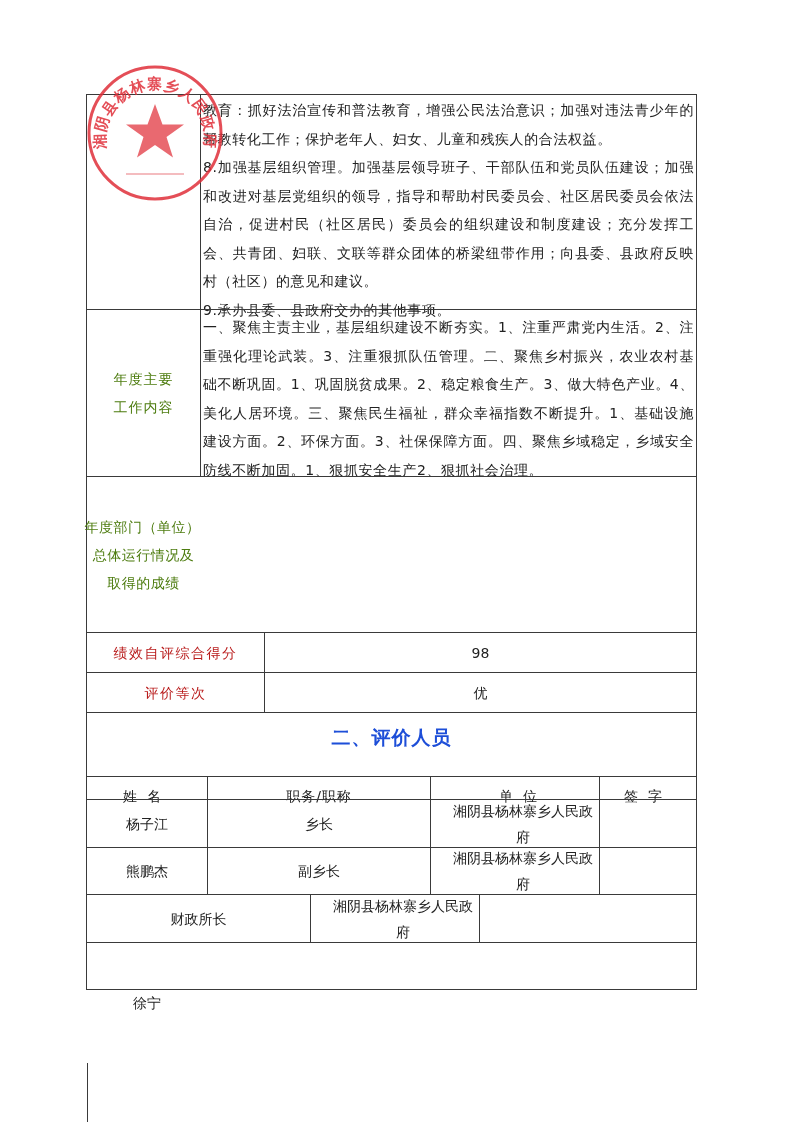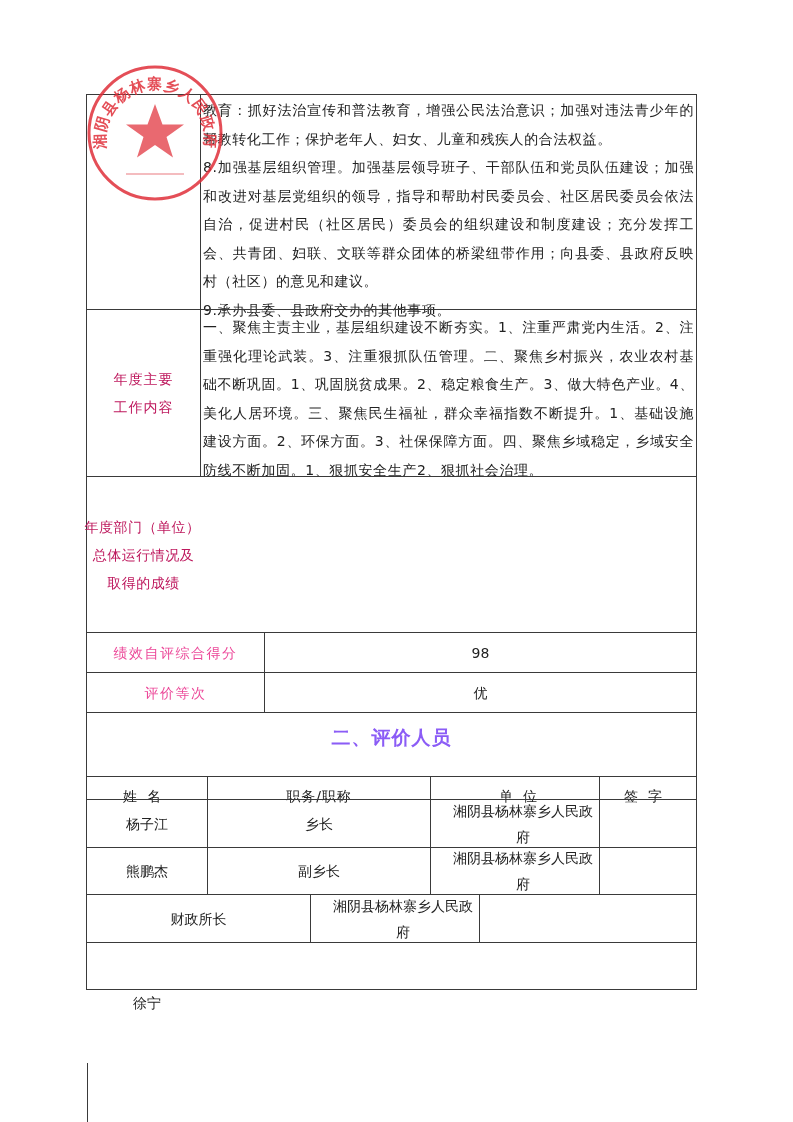--- a/index.html
+++ b/index.html
@@ -61,30 +61,30 @@
       font-size: 14px;
       line-height: 28.5px;
       letter-spacing: 0.6px;
       text-align: justify;
     }
     .body-col.vcenter { align-items: center; }
     .label-text {
       font-size: 14px;
       line-height: 28px;
       letter-spacing: 1px;
-      color: #be185d;
+      color: #4d7c0f;
     }
-    .score-label { width: 177px; flex: 0 0 177px; letter-spacing: 1.5px; color:#ec4899; }
+    .score-label { width: 177px; flex: 0 0 177px; letter-spacing: 1.5px; color:#b91c1c; }
     .score-val { flex: 1 1 auto; }
     .section-title {
       width: 100%;
       font-size: 19px;
       font-weight: bold;
       letter-spacing: 1px;
-      color: #8b5cf6;
+      color: #1d4ed8;
     }
     .c-name { width: 120px; flex: 0 0 120px; }
     .c-post { width: 223px; flex: 0 0 223px; }
     .c-unit { width: 169px; flex: 0 0 169px; padding-left: 16px; }
     .c-sign { flex: 1 1 auto; }
     .hdr { letter-spacing: 1px; }
     .spaced { letter-spacing: 10px; }
     
     .stamp {
       position: absolute;

